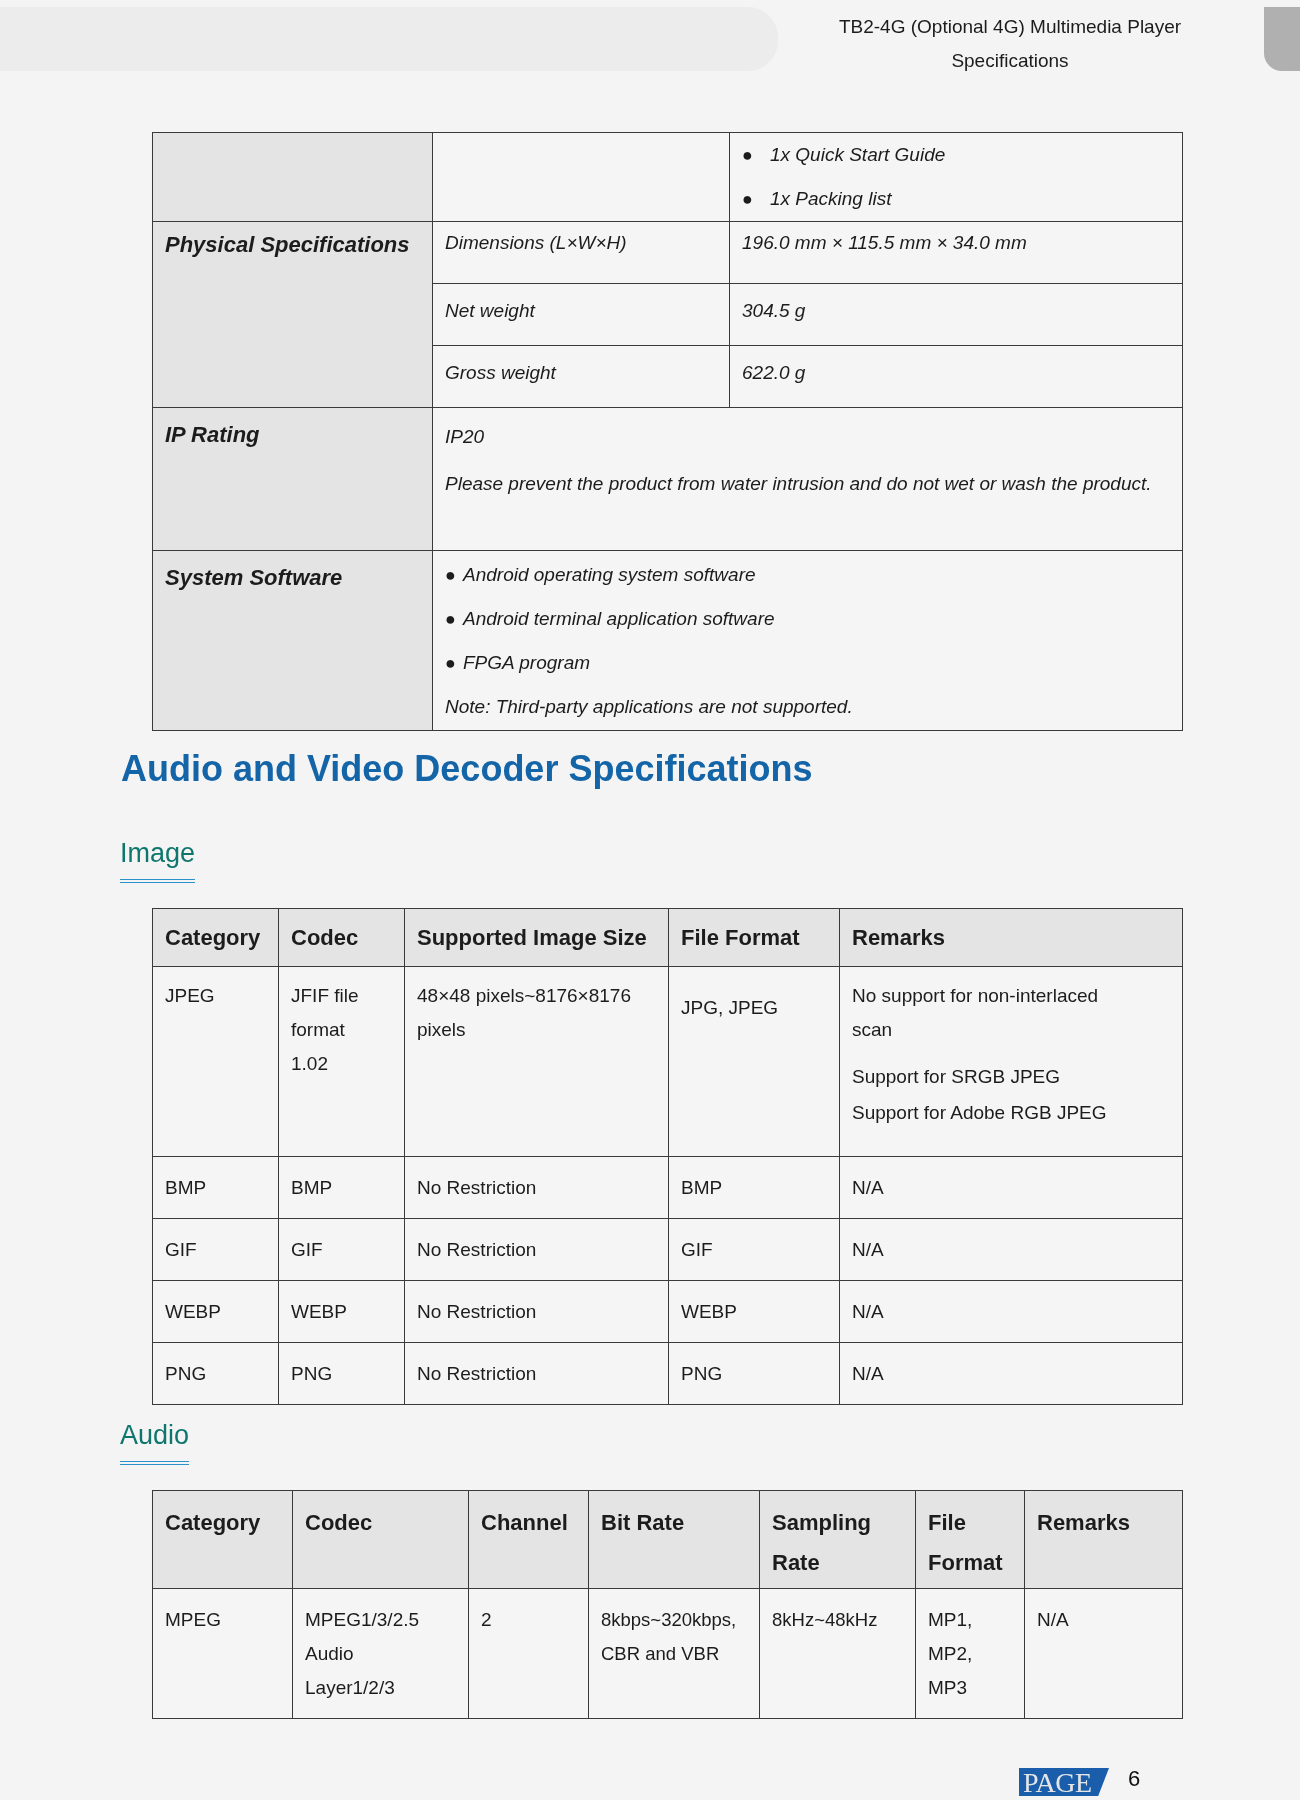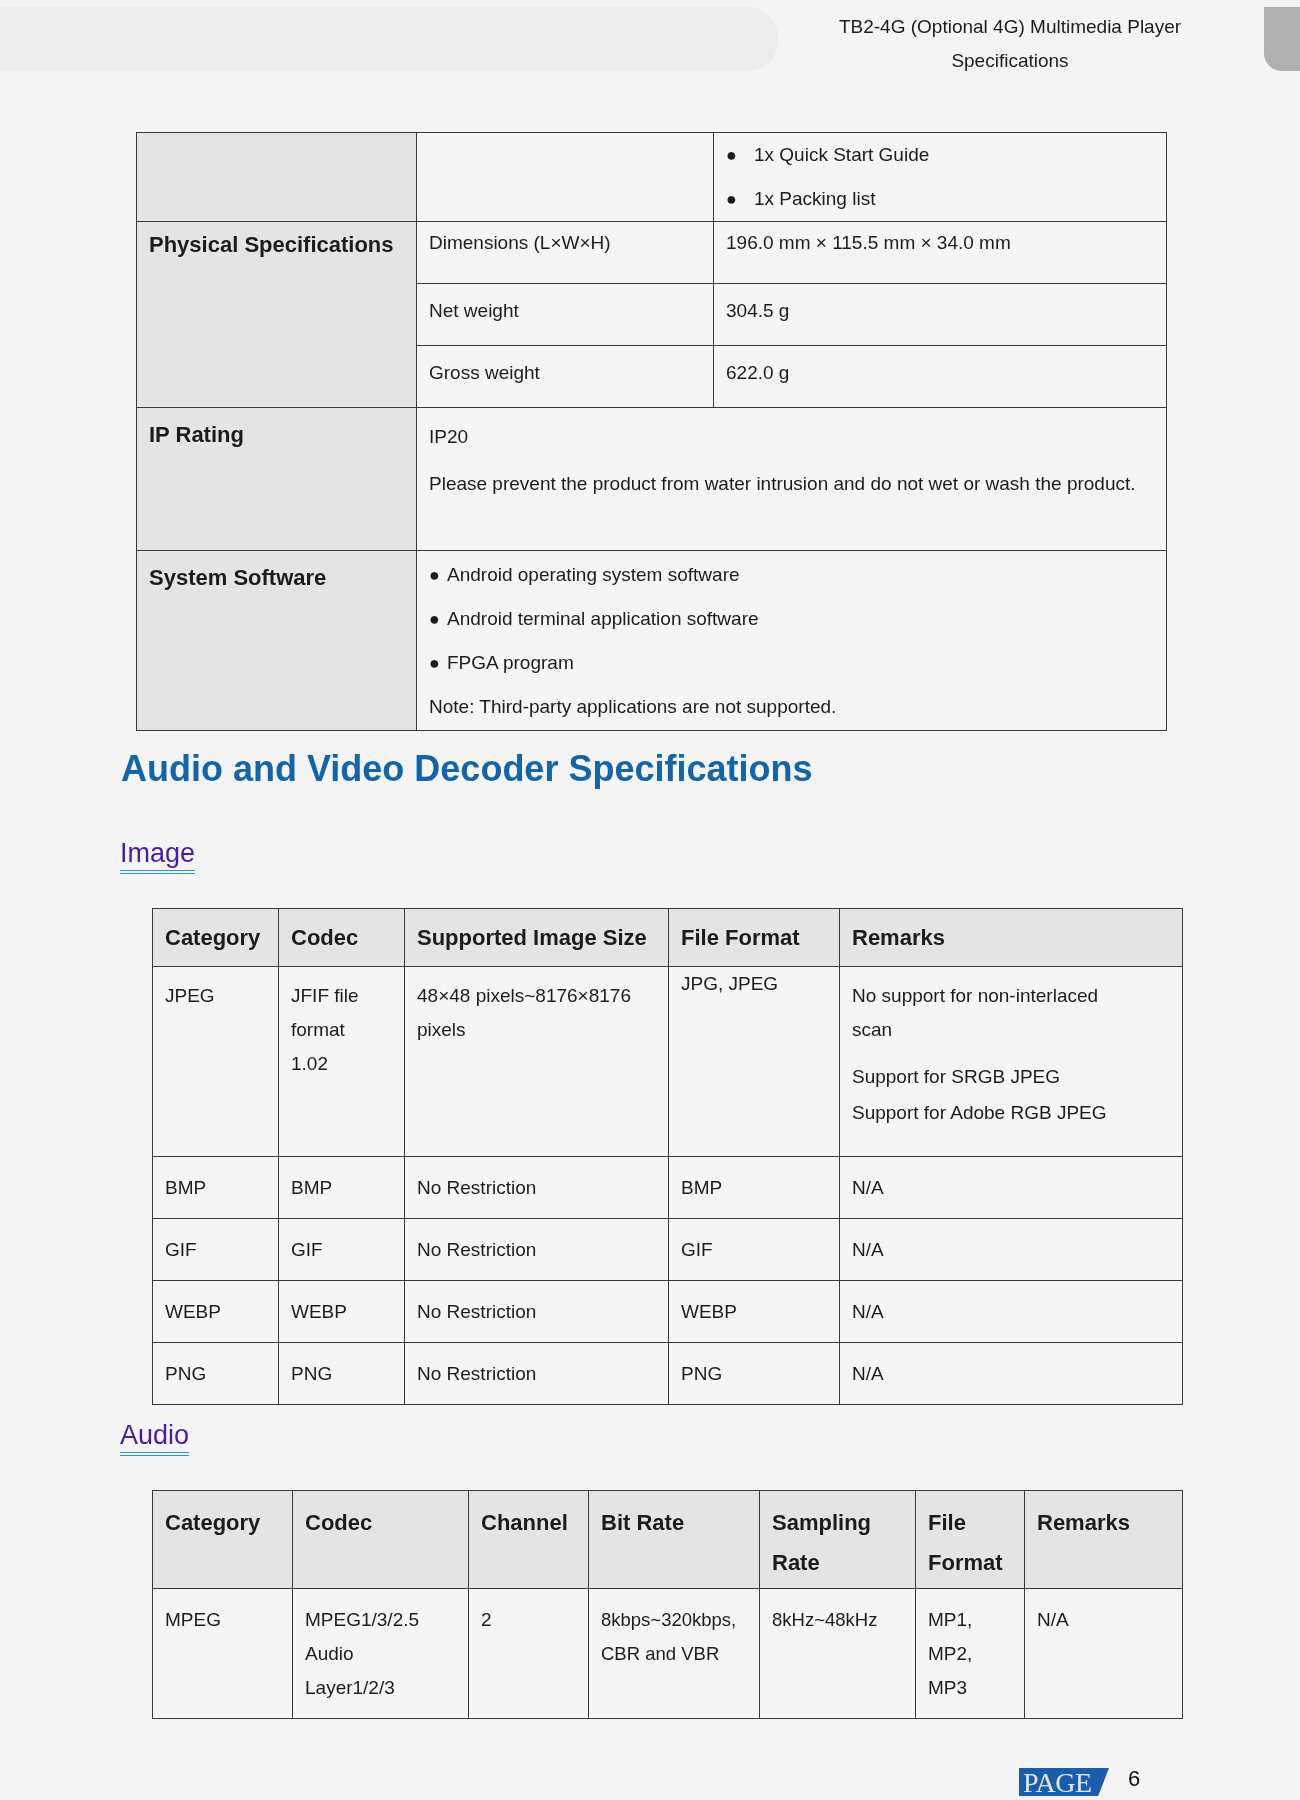--- a/index.html
+++ b/index.html
@@ -35,22 +35,22 @@
   .line { line-height: 43px; }
   .bul { line-height: 43px; }
   .bul .dot { display: inline-block; width: 28px; font-size: 18px; }
   .bul2 .dot { width: 18px; }
   th { font-weight: bold; font-size: 22px; }
   .section-title {
     position: absolute; left: 121px; top: 748px;
     font-size: 36px; font-weight: bold; color: #1464a8; margin: 0;
   }
   .subsection {
-    position: absolute; font-size: 27px; color: #4c1d95;
-    border-bottom: 4px double #2a93c9; padding-bottom: 1px; line-height: 32px;
+    position: absolute; font-size: 27px; color: #0f766e;
+    border-bottom: 4px double #2a93c9; padding-bottom: 10px; line-height: 32px;
   }
   .footer-page {
     position: absolute; left: 1019px; top: 1768px; width: 86px; height: 28px;
     background: #1a5eab; color: #e5e5e5;
     font-family: "Liberation Serif", "DejaVu Serif", serif;
     font-size: 28px; line-height: 30px; padding-left: 4px;
     clip-path: polygon(0 0, 100% 0, 88% 100%, 0 100%);
     letter-spacing: -0.5px;
   }
   .footer-num {
@@ -60,21 +60,21 @@
 </head>
 <body>
 
 <div class="header-band"></div>
 <div class="header-title">
   <div>TB2-4G (Optional 4G) Multimedia Player</div>
   <div>Specifications</div>
 </div>
 <div class="header-tab"></div>
 
-<table class="spec" style="left:136px; top:132px; width:1030px;">
+<table class="spec" style="left:152px; top:132px; width:1030px;font-style:italic;">
   <colgroup>
       <col style="width:280px">
       <col style="width:297px">
       <col style="width:453px">
     </colgroup>
   <tbody>
       <tr style="height:87px">
     <td class="shade"></td>
     <td class="plain"></td>
     <td class="plain" style="padding-top:0">
@@ -130,21 +130,21 @@
     <th style="vertical-align:middle">Category</th>
     <th style="vertical-align:middle">Codec</th>
     <th style="vertical-align:middle">Supported Image Size</th>
     <th style="vertical-align:middle">File Format</th>
     <th style="vertical-align:middle">Remarks</th>
   </tr>
   <tr class="plain" style="height:190px">
     <td class="line" style="padding-top:12px;line-height:34px">JPEG</td>
     <td style="padding-top:12px;line-height:34px;padding-right:30px">JFIF file format 1.02</td>
     <td style="padding-top:12px;line-height:34px">48×48 pixels~8176×8176 pixels</td>
-    <td style="padding-top:0;line-height:34px">JPG, JPEG</td>
+    <td style="padding-top:24px;line-height:34px">JPG, JPEG</td>
     <td style="padding-top:12px;line-height:34px">
       <div style="margin-bottom:13px;padding-right:40px">No support for non-interlaced scan</div>
       <div style="margin-bottom:2px">Support for SRGB JPEG</div>
       <div>Support for Adobe RGB JPEG</div>
     </td>
   </tr>
   <tr class="plain" style="height:62px">
     <td style="vertical-align:middle">BMP</td>
     <td style="vertical-align:middle">BMP</td>
     <td style="vertical-align:middle">No Restriction</td>

